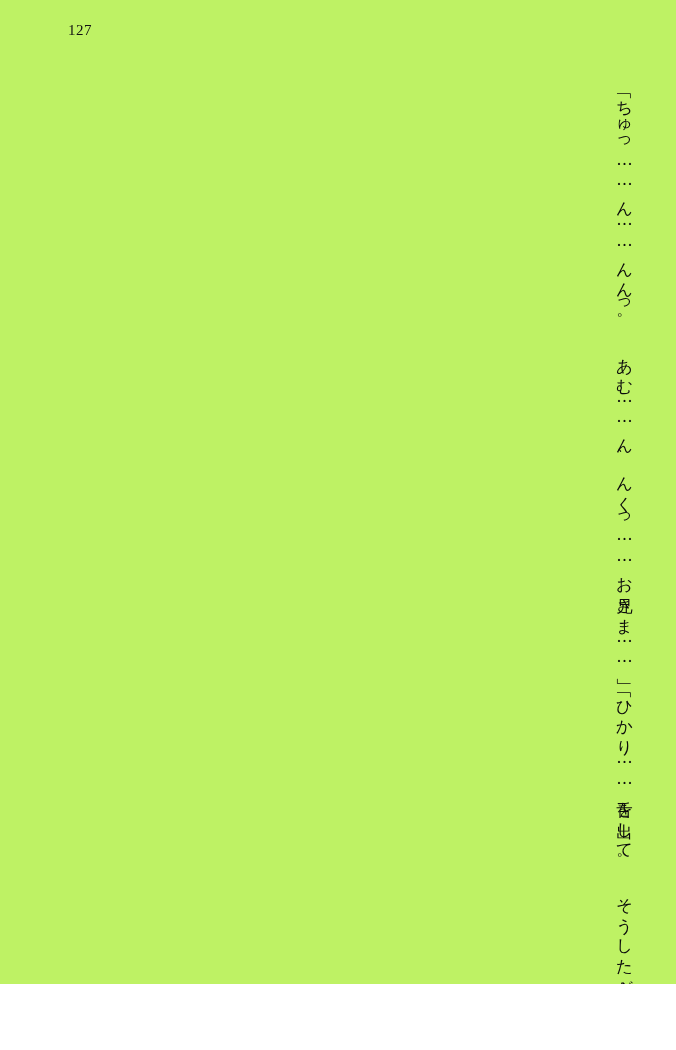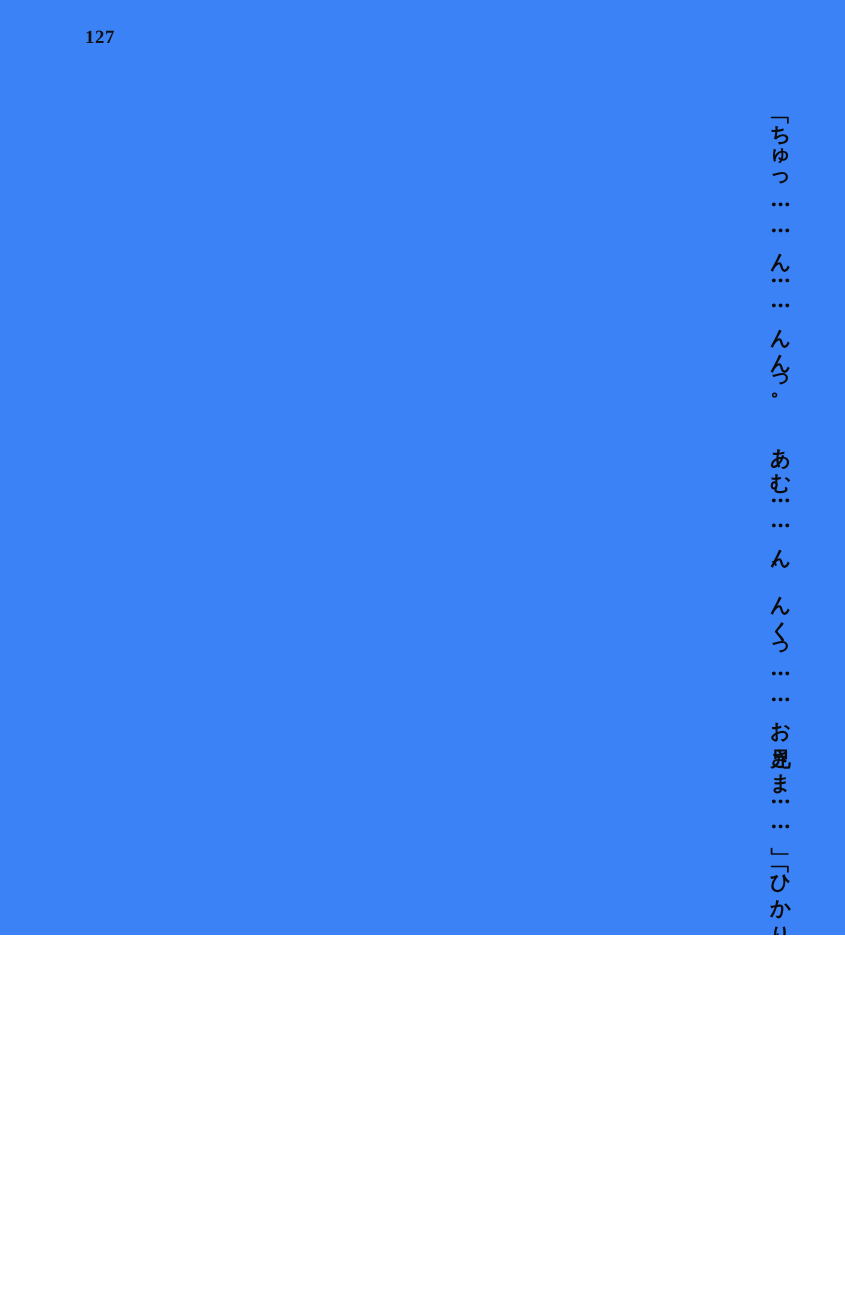--- a/index.html
+++ b/index.html
@@ -6,25 +6,24 @@
     margin: 0;
     padding: 0;
     background: #ffffff;
   }
   body {
     font-family: "Liberation Serif", "DejaVu Serif", serif;
   }
   .page {
     position: relative;
     width: 676px;
-    height: 748px;
-    background: #3b82f6;
+    height: 984px;
+    background: #bef264;
     overflow: hidden;
     box-sizing: border-box;
-    font-weight: bold;
   }
   .page-number {
     position: absolute;
     top: 22px;
     left: 68px;
     font-size: 15px;
     color: #111111;
     letter-spacing: 0.5px;
     font-family: "Liberation Serif", "DejaVu Serif", serif;
   }

